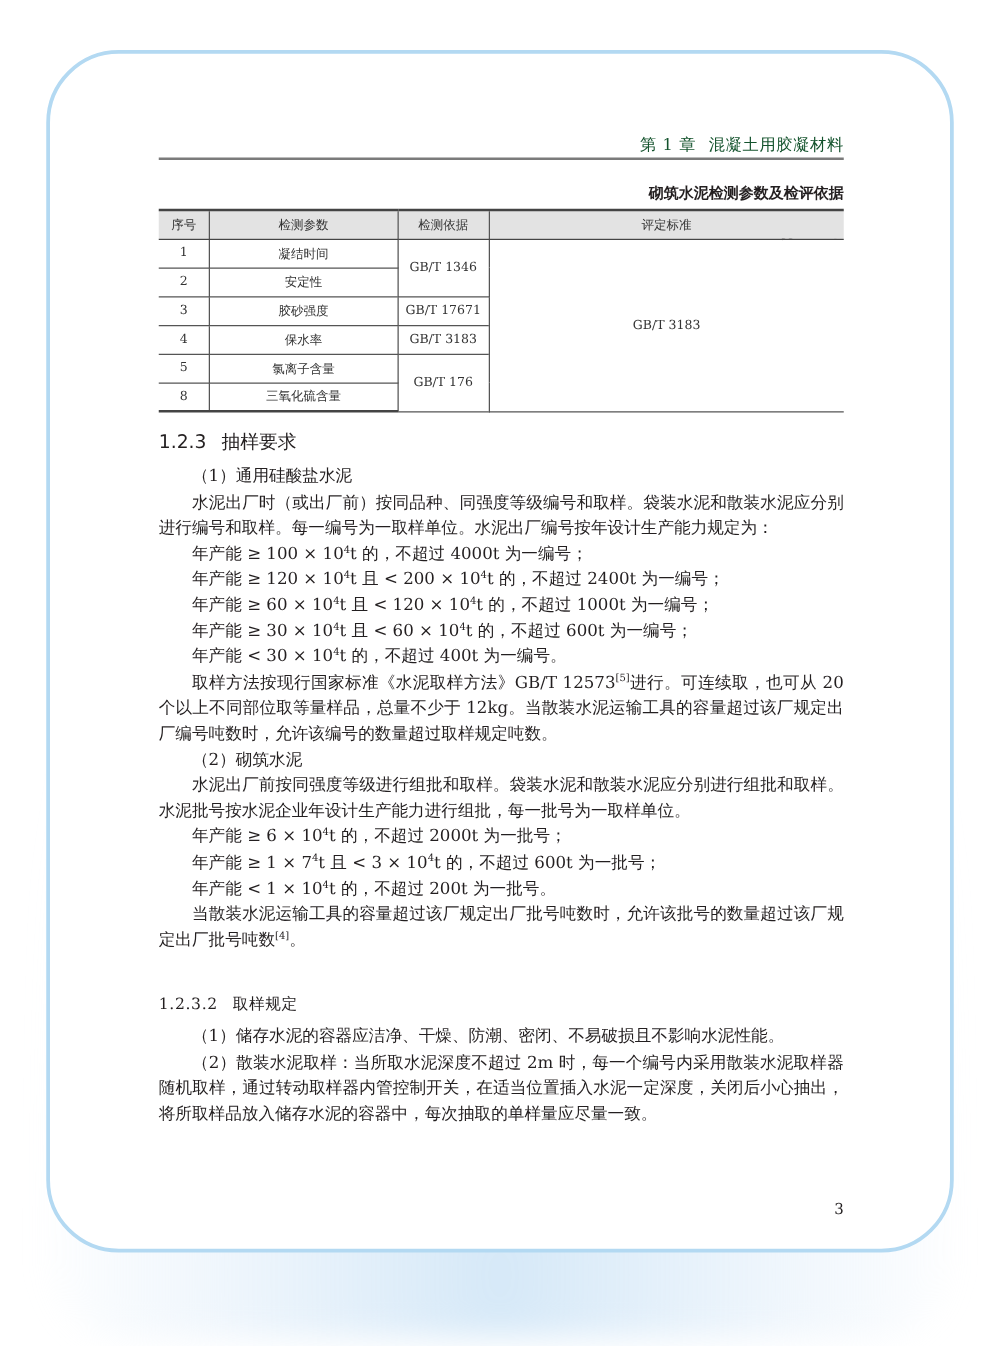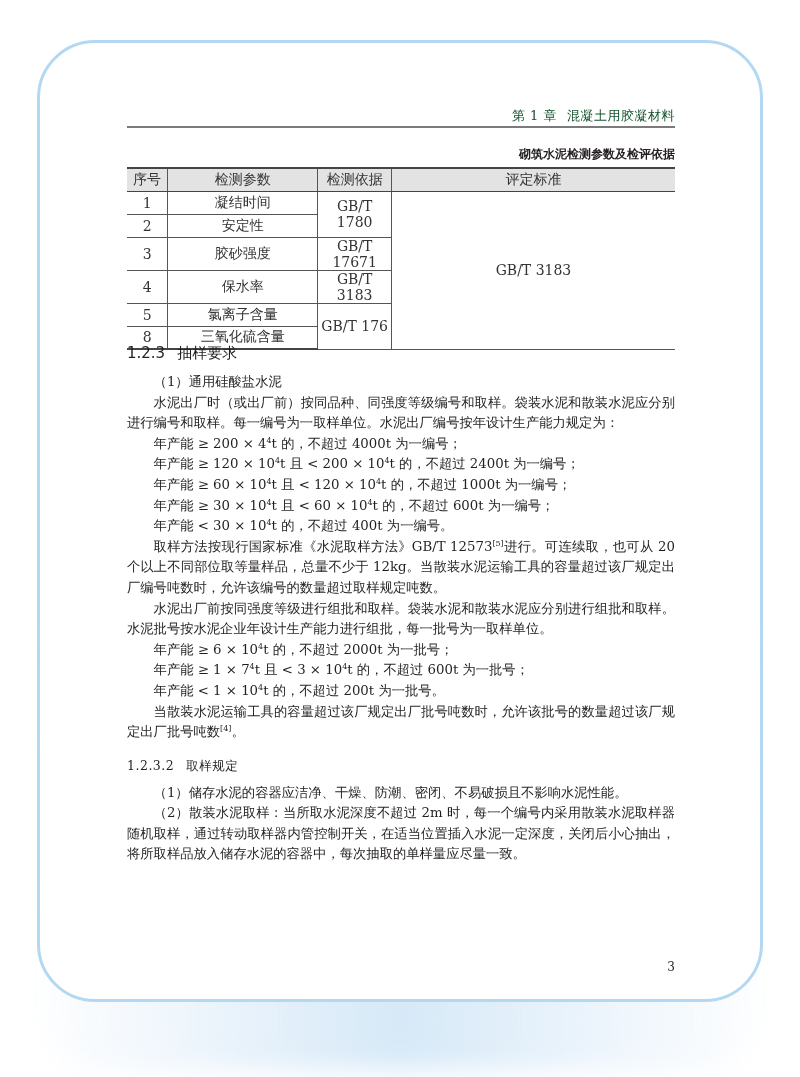--- a/index.html
+++ b/index.html
@@ -26,35 +26,35 @@
 
   .table-caption {
     position: absolute; left: 127px; top: 146px; width: 548px; height: 16px;
     font-family: "DejaVu Sans", "Liberation Sans", sans-serif; font-size: 12px; font-weight: bold;
   }
   .table-caption .t-title { position: absolute; left: 0; right: 0; text-align: right; }
   .table-caption .t-num { position: absolute; right: 2px; margin-top: 32px; }
 
   table.spec {
     position: absolute; left: 127px; top: 167px; width: 548px;
-    border-collapse: collapse; font-size: 14px; color: #333;
+    border-collapse: collapse; font-size: 10px; color: #333;
   }
   table.spec th, table.spec td {
     border: 1px solid #555; text-align: center; vertical-align: middle; height: 23px; font-weight: normal;
   }
   table.spec thead th { background: #e3e3e3; border-top: 2px solid #444; border-bottom: 1.5px solid #444; }
   table.spec tbody tr:last-child td { border-bottom: 2px solid #444; }
   table.spec th:first-child, table.spec td:first-child { border-left: none; }
   table.spec th:last-child, table.spec td.last { border-right: none; }
   .c1 { width: 42px; } .c2 { width: 157px; } .c3 { width: 75px; } .c4 { width: 296px; }
 
   .body-text { position: absolute; left: 127px; top: 340px; width: 548px; font-size: 13.3px; line-height: 20.6px; }
   .h3 { font-family: "DejaVu Sans", "Liberation Sans", sans-serif; font-size: 15px; height: 30px; line-height: 26px; }
   .h4 { font-size: 12.5px; height: 28px; line-height: 26px; letter-spacing: 0.5px; }
-  .h4.second { margin-top: 10px; margin-bottom: 2px; }
+  .h4.second { margin-top: 27px; margin-bottom: 2px; }
   .sec-num { margin-right: 12px; }
   p.ind { text-indent: 2em; text-align: justify; }
   p.first-block { margin-top: 2px; }
   sup { font-size: 8px; line-height: 0; vertical-align: 5px; }
 
   .page-number { position: absolute; left: 600px; top: 960px; width: 75px; text-align: right; font-size: 12px; }
 </style>
 </head>
 <body>
 
@@ -78,21 +78,21 @@
       <th class="c1">序号</th>
       <th class="c2">检测参数</th>
       <th class="c3">检测依据</th>
       <th class="c4">评定标准</th>
     </tr>
   </thead>
   <tbody>
     <tr>
       <td>1</td>
       <td>凝结时间</td>
-      <td rowspan="2">GB/T  1780</td>
+      <td rowspan="2">GB/T  1346</td>
       <td rowspan="6" class="last">GB/T  3183</td>
     </tr>
     <tr>
       <td>2</td>
       <td>安定性</td>
     </tr>
     <tr>
       <td>3</td>
       <td>胶砂强度</td>
       <td>GB/T  17671</td>
@@ -115,28 +115,29 @@
 </table>
 
 <div class="body-text">
   <div class="h3">
     <span class="sec-num">1.2.3</span><span>抽样要求</span>
   </div>
 
   <p class="ind first-block">（1）通用硅酸盐水泥</p>
   <p class="ind">水泥出厂时（或出厂前）按同品种、同强度等级编号和取样。袋装水泥和散装水泥应分别进行编号和取样。每一编号为一取样单位。水泥出厂编号按年设计生产能力规定为：</p>
 
-  <p class="ind"><span>年产能 ≥ 200 × 4</span><sup>4</sup><span>t 的，不超过 4000t 为一编号；</span></p>
+  <p class="ind"><span>年产能 ≥ 100 × 10</span><sup>4</sup><span>t 的，不超过 4000t 为一编号；</span></p>
   <p class="ind"><span>年产能 ≥ 120 × 10</span><sup>4</sup><span>t 且 &lt; 200 × 10</span><sup>4</sup><span>t 的，不超过 2400t 为一编号；</span></p>
   <p class="ind"><span>年产能 ≥ 60 × 10</span><sup>4</sup><span>t 且 &lt; 120 × 10</span><sup>4</sup><span>t 的，不超过 1000t 为一编号；</span></p>
   <p class="ind"><span>年产能 ≥ 30 × 10</span><sup>4</sup><span>t 且 &lt; 60 × 10</span><sup>4</sup><span>t 的，不超过 600t 为一编号；</span></p>
   <p class="ind"><span>年产能 &lt; 30 × 10</span><sup>4</sup><span>t 的，不超过 400t 为一编号。</span></p>
 
   <p class="ind"><span>取样方法按现行国家标准《水泥取样方法》GB/T  12573</span><sup>[5]</sup><span>进行。可连续取，也可从 20 个以上不同部位取等量样品，总量不少于 12kg。当散装水泥运输工具的容量超过该厂规定出厂编号吨数时，允许该编号的数量超过取样规定吨数。</span></p>
 
+  <p class="ind">（2）砌筑水泥</p>
   <p class="ind">水泥出厂前按同强度等级进行组批和取样。袋装水泥和散装水泥应分别进行组批和取样。水泥批号按水泥企业年设计生产能力进行组批，每一批号为一取样单位。</p>
 
   <p class="ind"><span>年产能 ≥ 6 × 10</span><sup>4</sup><span>t 的，不超过 2000t 为一批号；</span></p>
   <p class="ind"><span>年产能 ≥ 1 × 7</span><sup>4</sup><span>t 且 &lt; 3 × 10</span><sup>4</sup><span>t 的，不超过 600t 为一批号；</span></p>
   <p class="ind"><span>年产能 &lt; 1 × 10</span><sup>4</sup><span>t 的，不超过 200t 为一批号。</span></p>
 
   <p class="ind"><span>当散装水泥运输工具的容量超过该厂规定出厂批号吨数时，允许该批号的数量超过该厂规定出厂批号吨数</span><sup>[4]</sup><span>。</span></p>
 
   <div class="h4 second">
     <span class="sec-num">1.2.3.2</span><span>取样规定</span>

